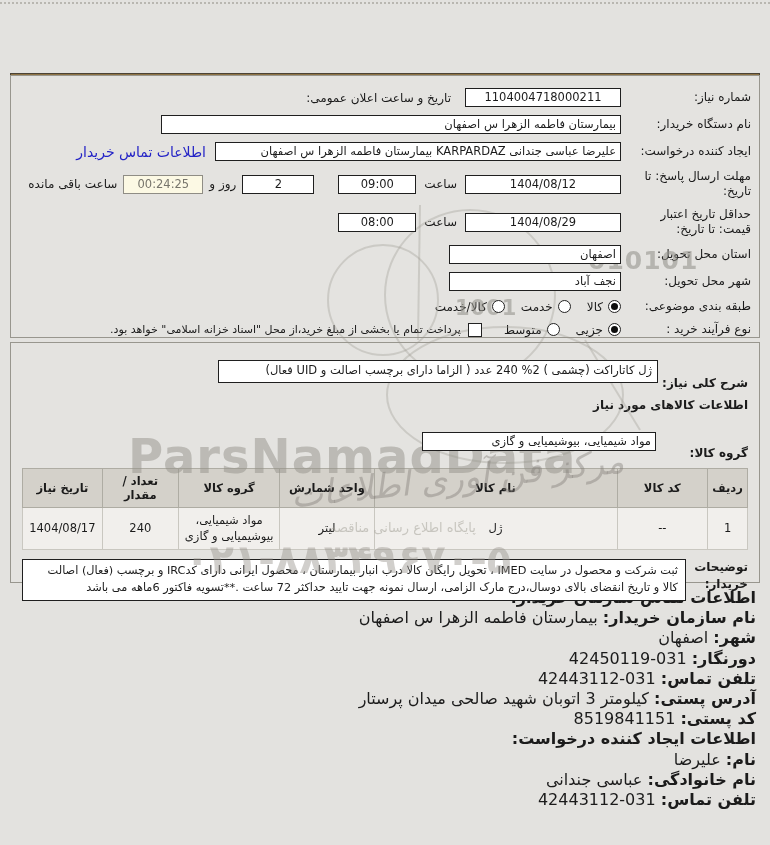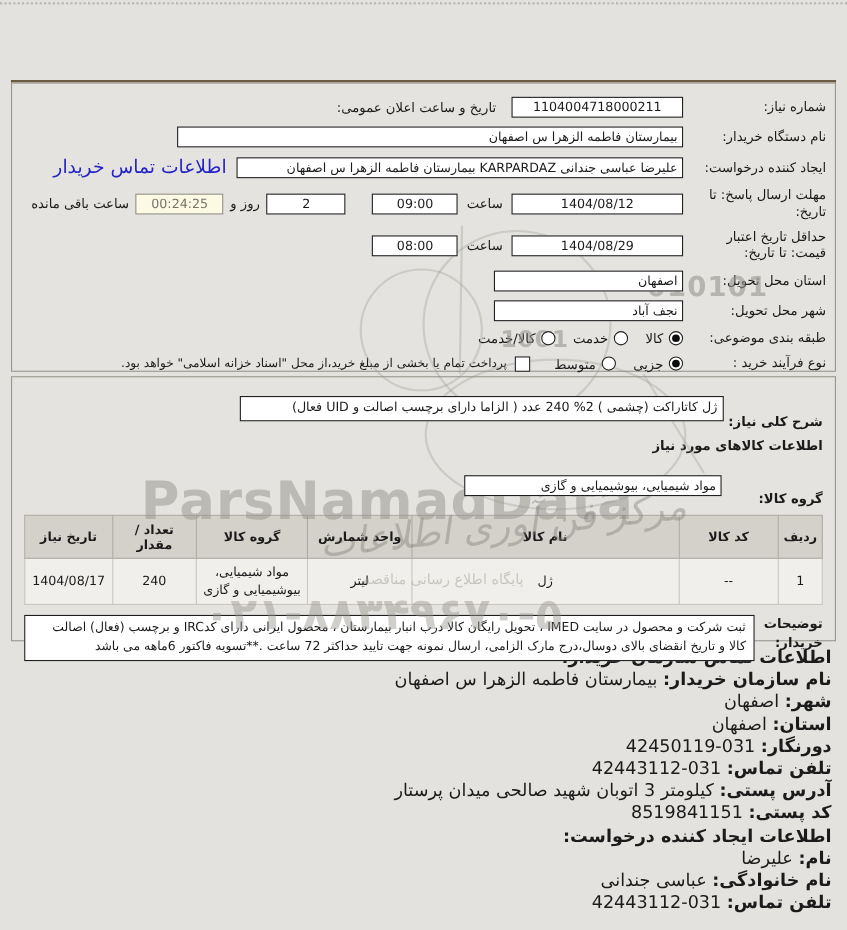--- a/index.html
+++ b/index.html
@@ -34,21 +34,21 @@
   .w-datetime{width:148px;}
   .w-wide{width:450px;}
   .w-creator{width:396px;}
   .w-date{width:146px;}
   .w-time{width:68px;text-align:center;}
   .w-days{width:62px;margin-right:24px;}
   .w-timer{width:70px;}
   .w-prov{width:162px;}
   .timer{background:#fcf9e4;border:1px solid #8f8d85;color:#77756c;}
   .mid-lbl{margin:0 8px;flex:none;}
-  .link{color:#2323c6;font-size:17px;margin-right:9px;cursor:pointer;flex:none;}
+  .link{color:#2323c6;font-size:14px;margin-right:9px;cursor:pointer;flex:none;}
 
   .radio{position:relative;z-index:2;display:inline-block;width:11px;height:11px;flex:none;
     border:1px solid #222;border-radius:50%;background:#fff;margin-left:5px;}
   .radio.on::after{content:"";position:absolute;top:2px;left:2px;right:2px;bottom:2px;border-radius:50%;background:#0d0d0d;}
   .opt{margin-left:16px;flex:none;}
   .checkbox{position:relative;z-index:2;display:inline-block;width:12px;height:12px;flex:none;
     border:1px solid #222;background:#fff;margin-left:7px;}
   .small-note{font-size:11px;flex:1;white-space:nowrap;overflow:hidden;}
 
   .srow{display:flex;align-items:center;font-size:12px;margin-bottom:8px;}
@@ -236,24 +236,20 @@
 
     <div class="cline">
       <span class="cl">نام سازمان خریدار:</span>
       <span>بیمارستان فاطمه الزهرا س اصفهان</span>
     </div>
     <div class="cline">
       <span class="cl">شهر:</span>
       <span>اصفهان</span>
     </div>
     <div class="cline">
-      <span class="cl">استان:</span>
-      <span>اصفهان</span>
-    </div>
-    <div class="cline">
       <span class="cl">دورنگار:</span>
       <span class="ltr">42450119-031</span>
     </div>
     <div class="cline">
       <span class="cl">تلفن تماس:</span>
       <span class="ltr">42443112-031</span>
     </div>
     <div class="cline">
       <span class="cl">آدرس پستی:</span>
       <span>کیلومتر 3 اتوبان شهید صالحی میدان پرستار</span>

